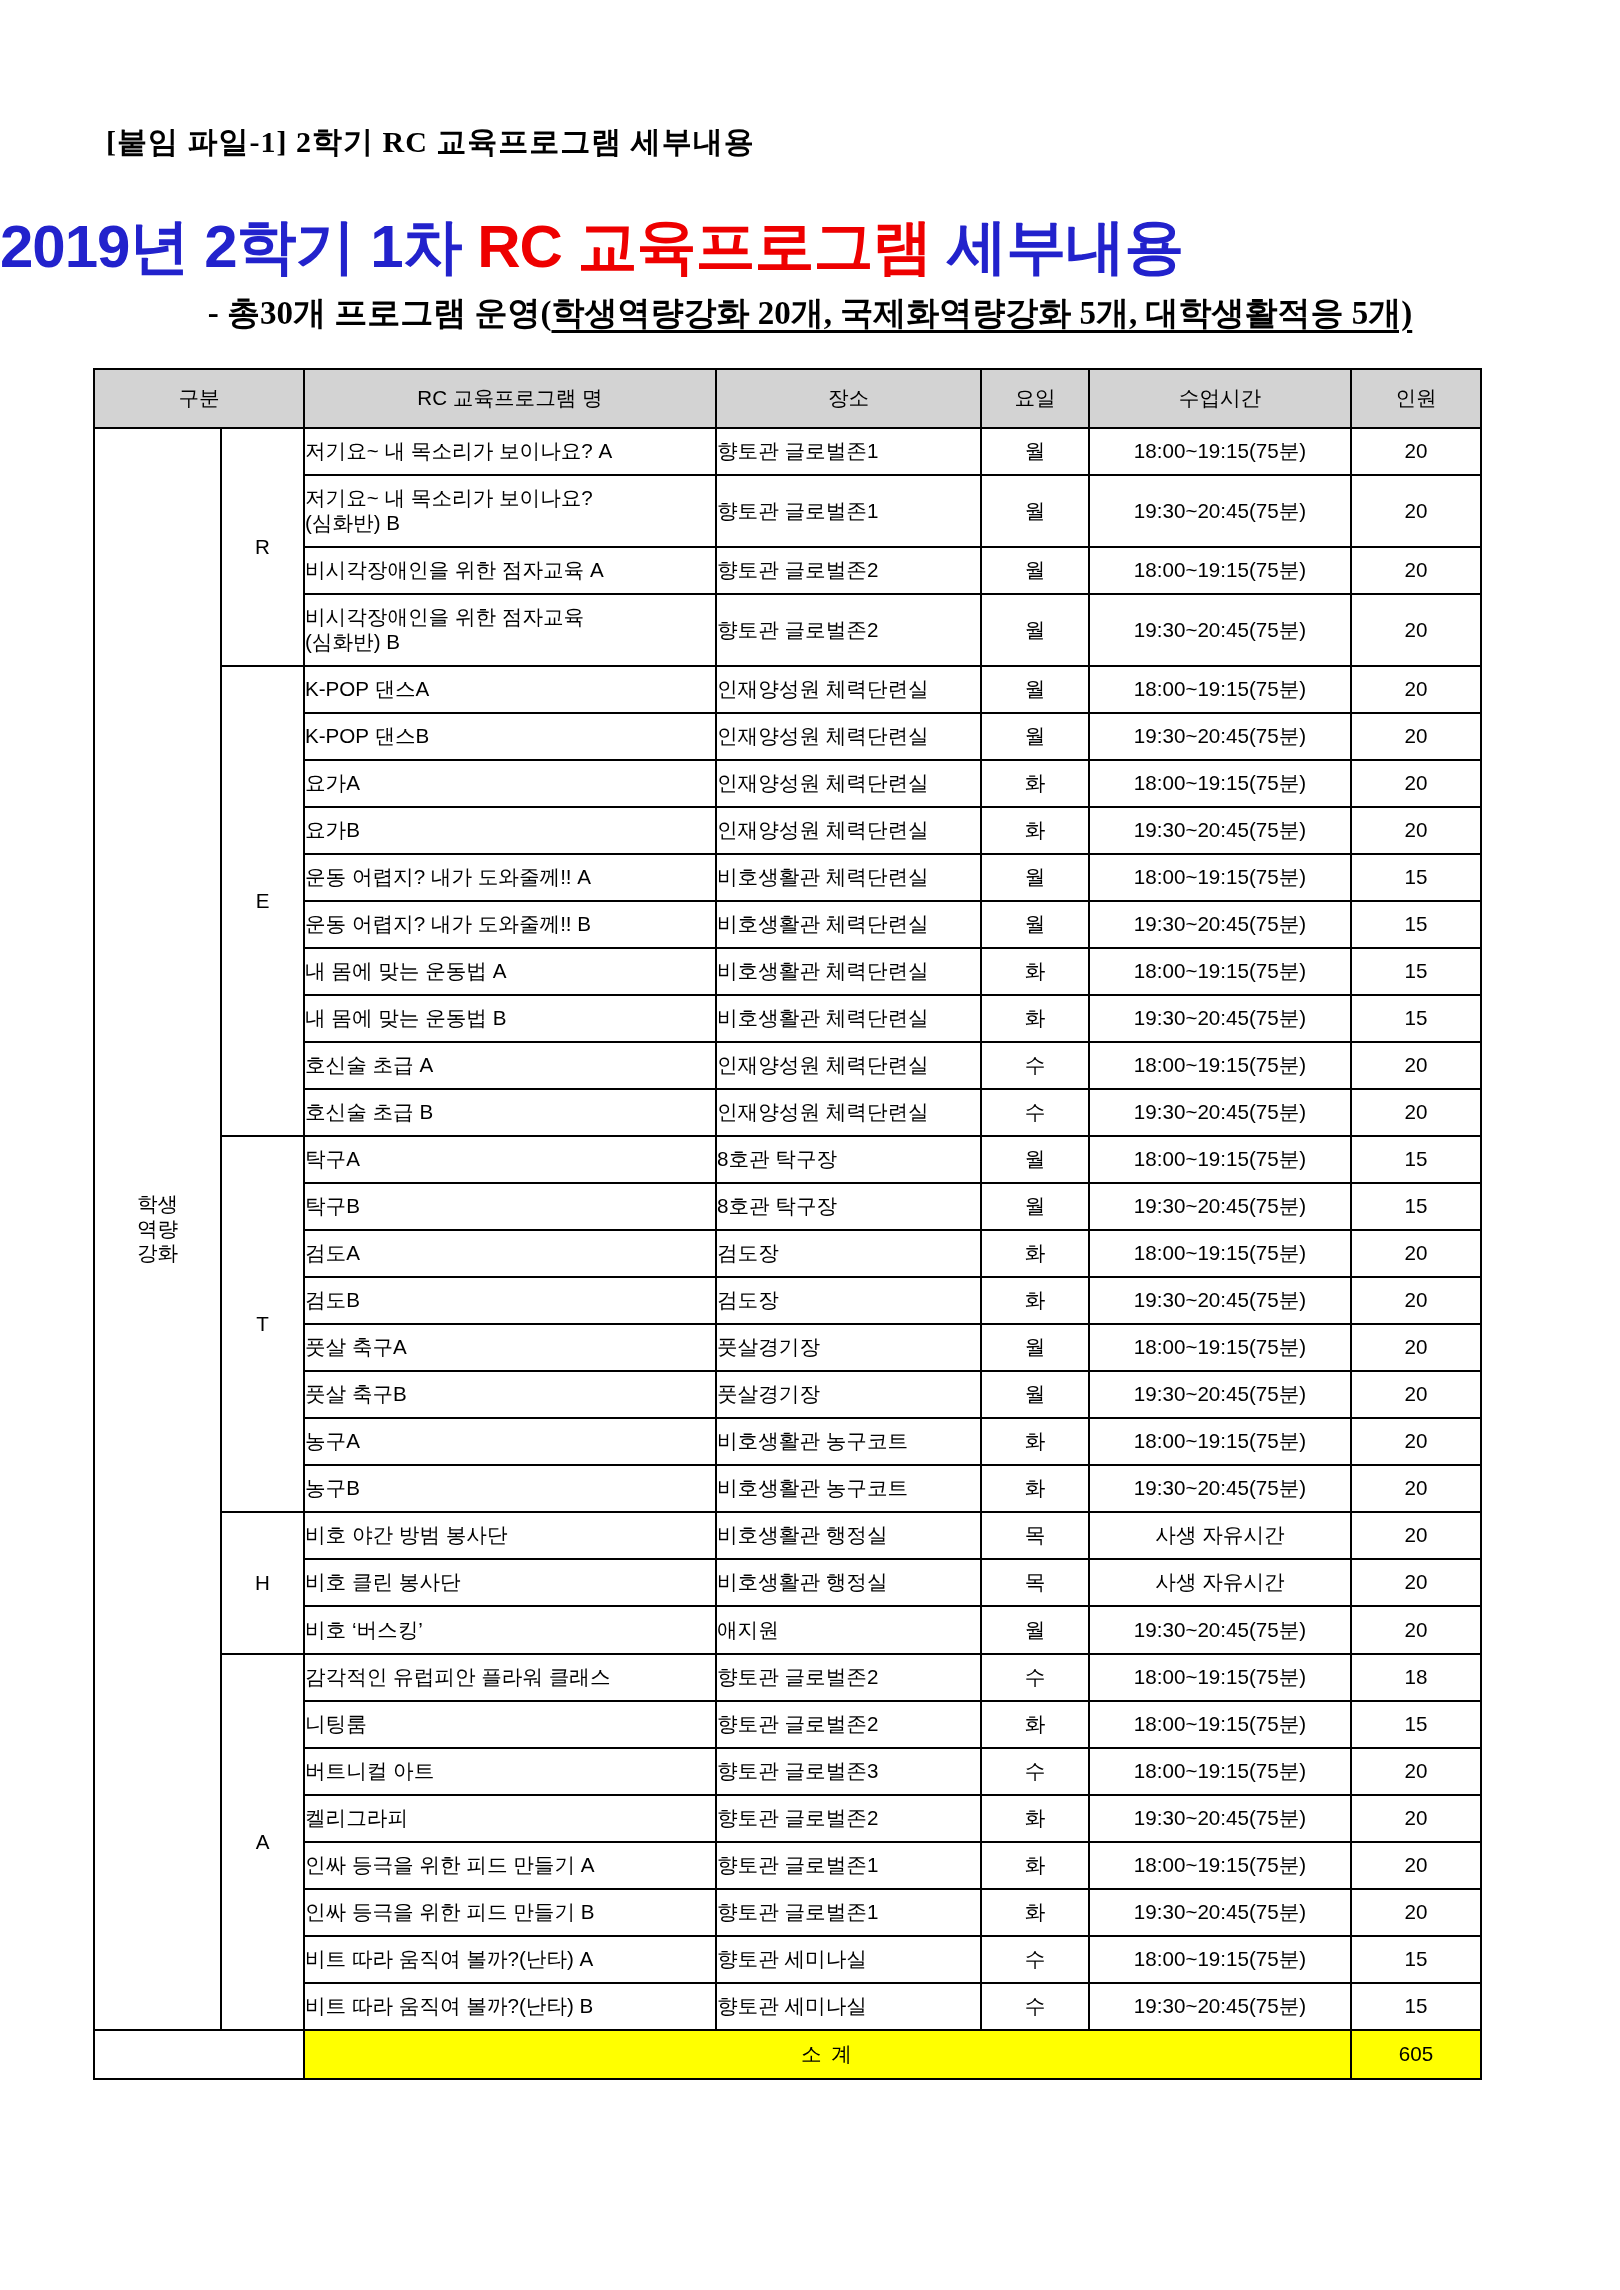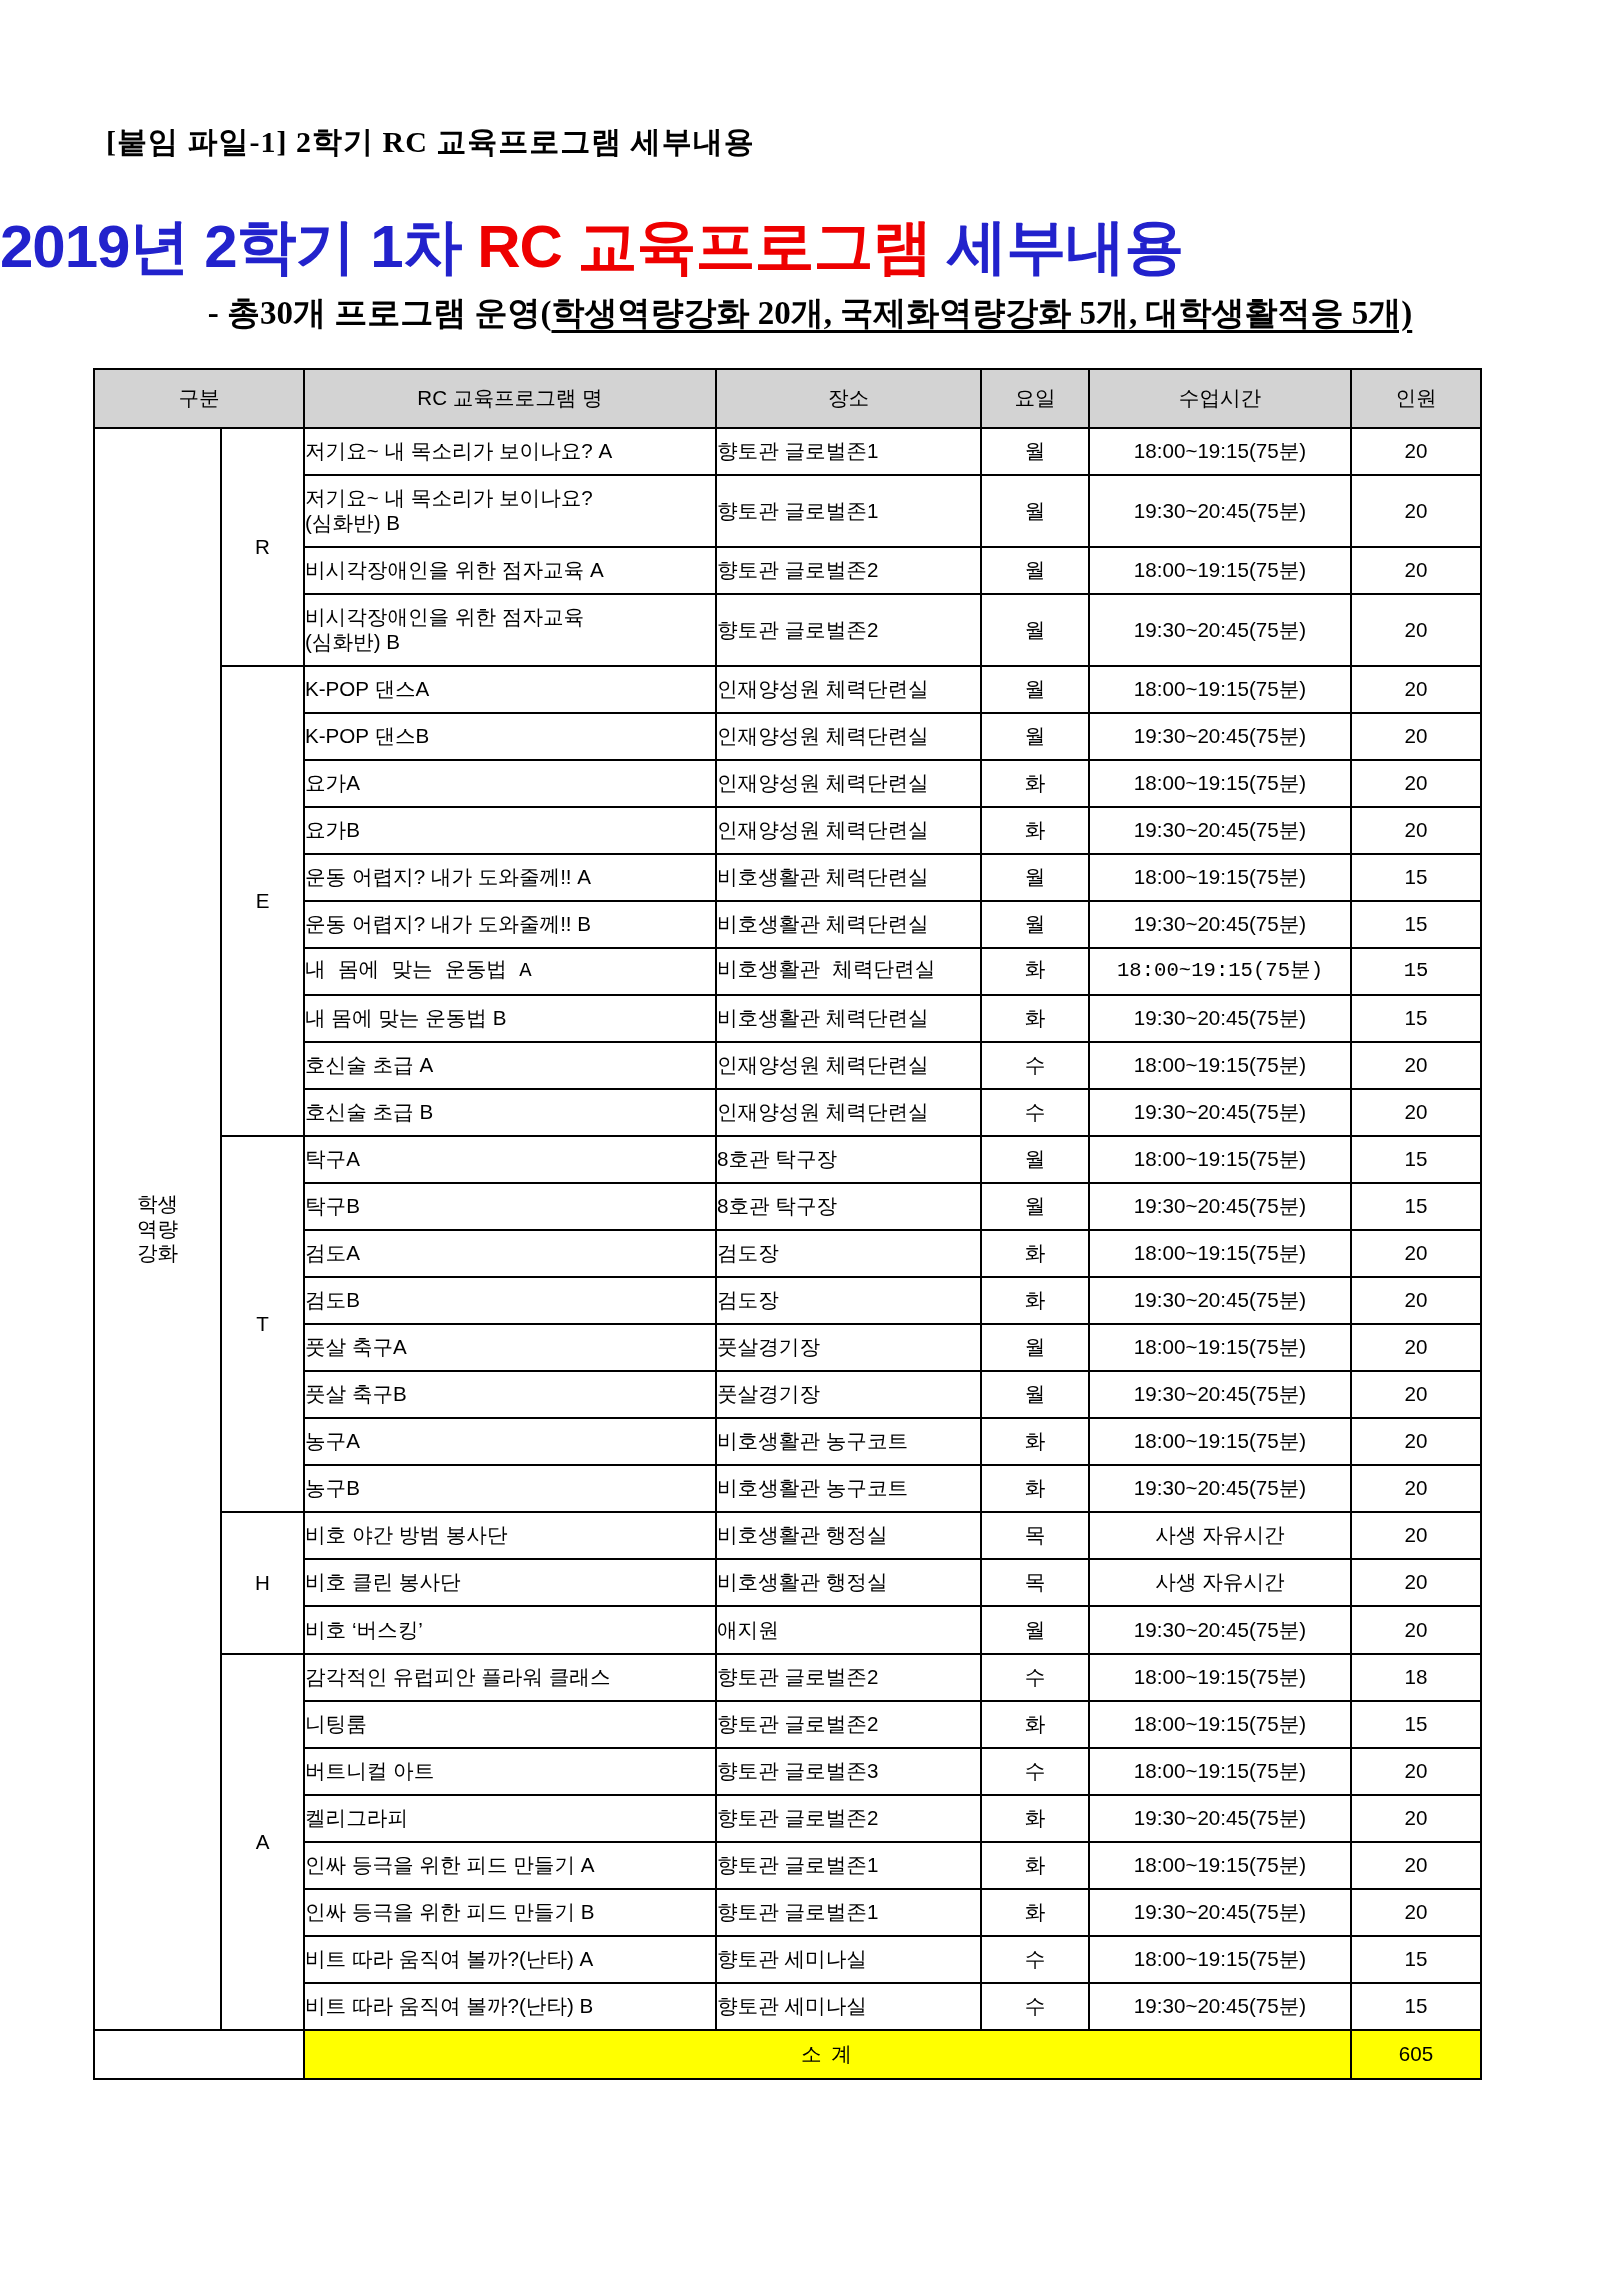--- a/index.html
+++ b/index.html
@@ -175,21 +175,21 @@
         </tr>
         <tr style="height: 47px;">
           <td class="cell-name">
             <div>운동 어렵지? 내가 도와줄께!! B</div>
           </td>
           <td class="cell-place">비호생활관 체력단련실</td>
           <td class="cell-day">월</td>
           <td class="cell-time">19:30~20:45(75분)</td>
           <td class="cell-count">15</td>
         </tr>
-        <tr style="height: 47px; font-family: Liberation Mono, monospace;">
+        <tr style="height: 47px;">
           <td class="cell-name">
             <div>내 몸에 맞는 운동법 A</div>
           </td>
           <td class="cell-place">비호생활관 체력단련실</td>
           <td class="cell-day">화</td>
           <td class="cell-time">18:00~19:15(75분)</td>
           <td class="cell-count">15</td>
         </tr>
         <tr style="height: 47px;">
           <td class="cell-name">

